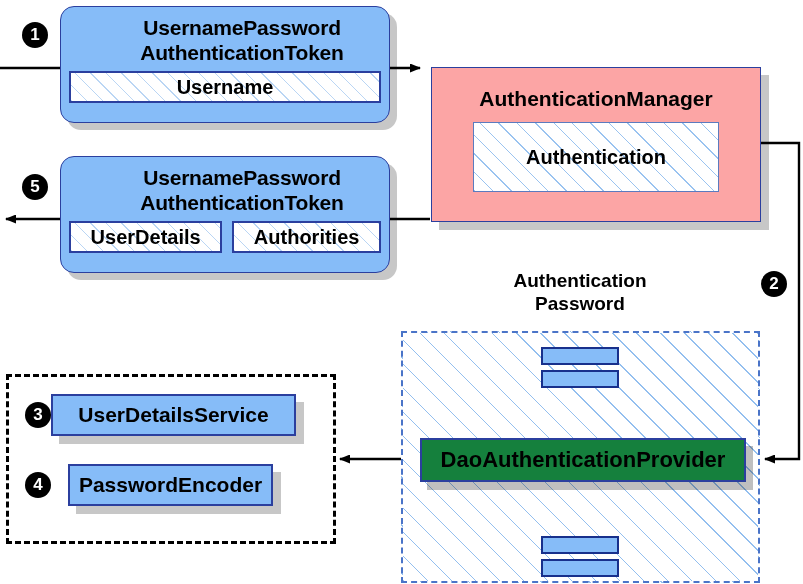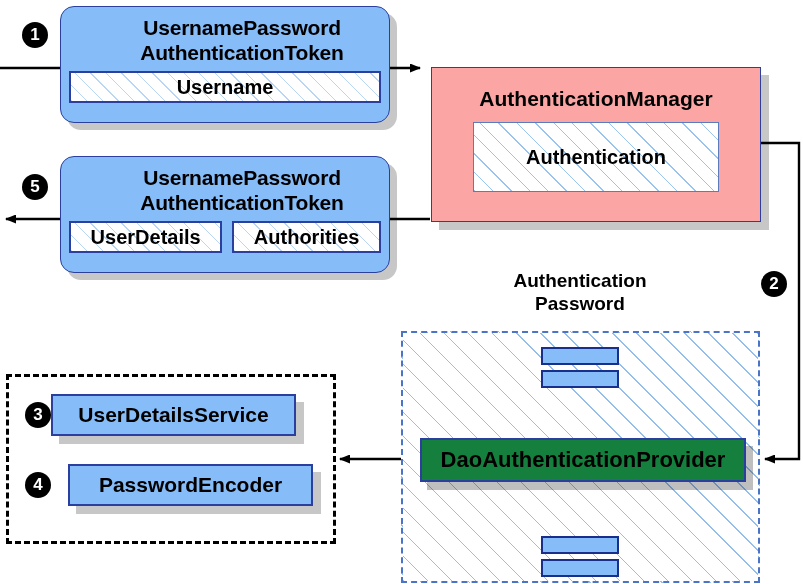--- a/index.html
+++ b/index.html
@@ -222,21 +222,21 @@
   <div class="node dao-box" style="left:420px; top:438px; width:326px; height:44px;">
     <span>DaoAuthenticationProvider</span>
   </div>
 
   <div class="group-plain" style="left:6px; top:374px; width:330px; height:170px;"></div>
 
   <div class="node plain-box" style="left:51px; top:394px; width:245px; height:42px;">
     <span>UserDetailsService</span>
   </div>
 
-  <div class="node plain-box" style="left:68px; top:464px; width:245px; height:42px;">
+  <div class="node plain-box" style="left:68px; top:464px; width:205px; height:42px;">
     <span>PasswordEncoder</span>
   </div>
 
   <div class="node token-card" style="left:60px; top:6px; width:330px; height:117px;">
     <div class="token-title">
       <div>UsernamePassword</div>
       <div>AuthenticationToken</div>
     </div>
     <div class="token-slots">
       <div class="slot">Username</div>

